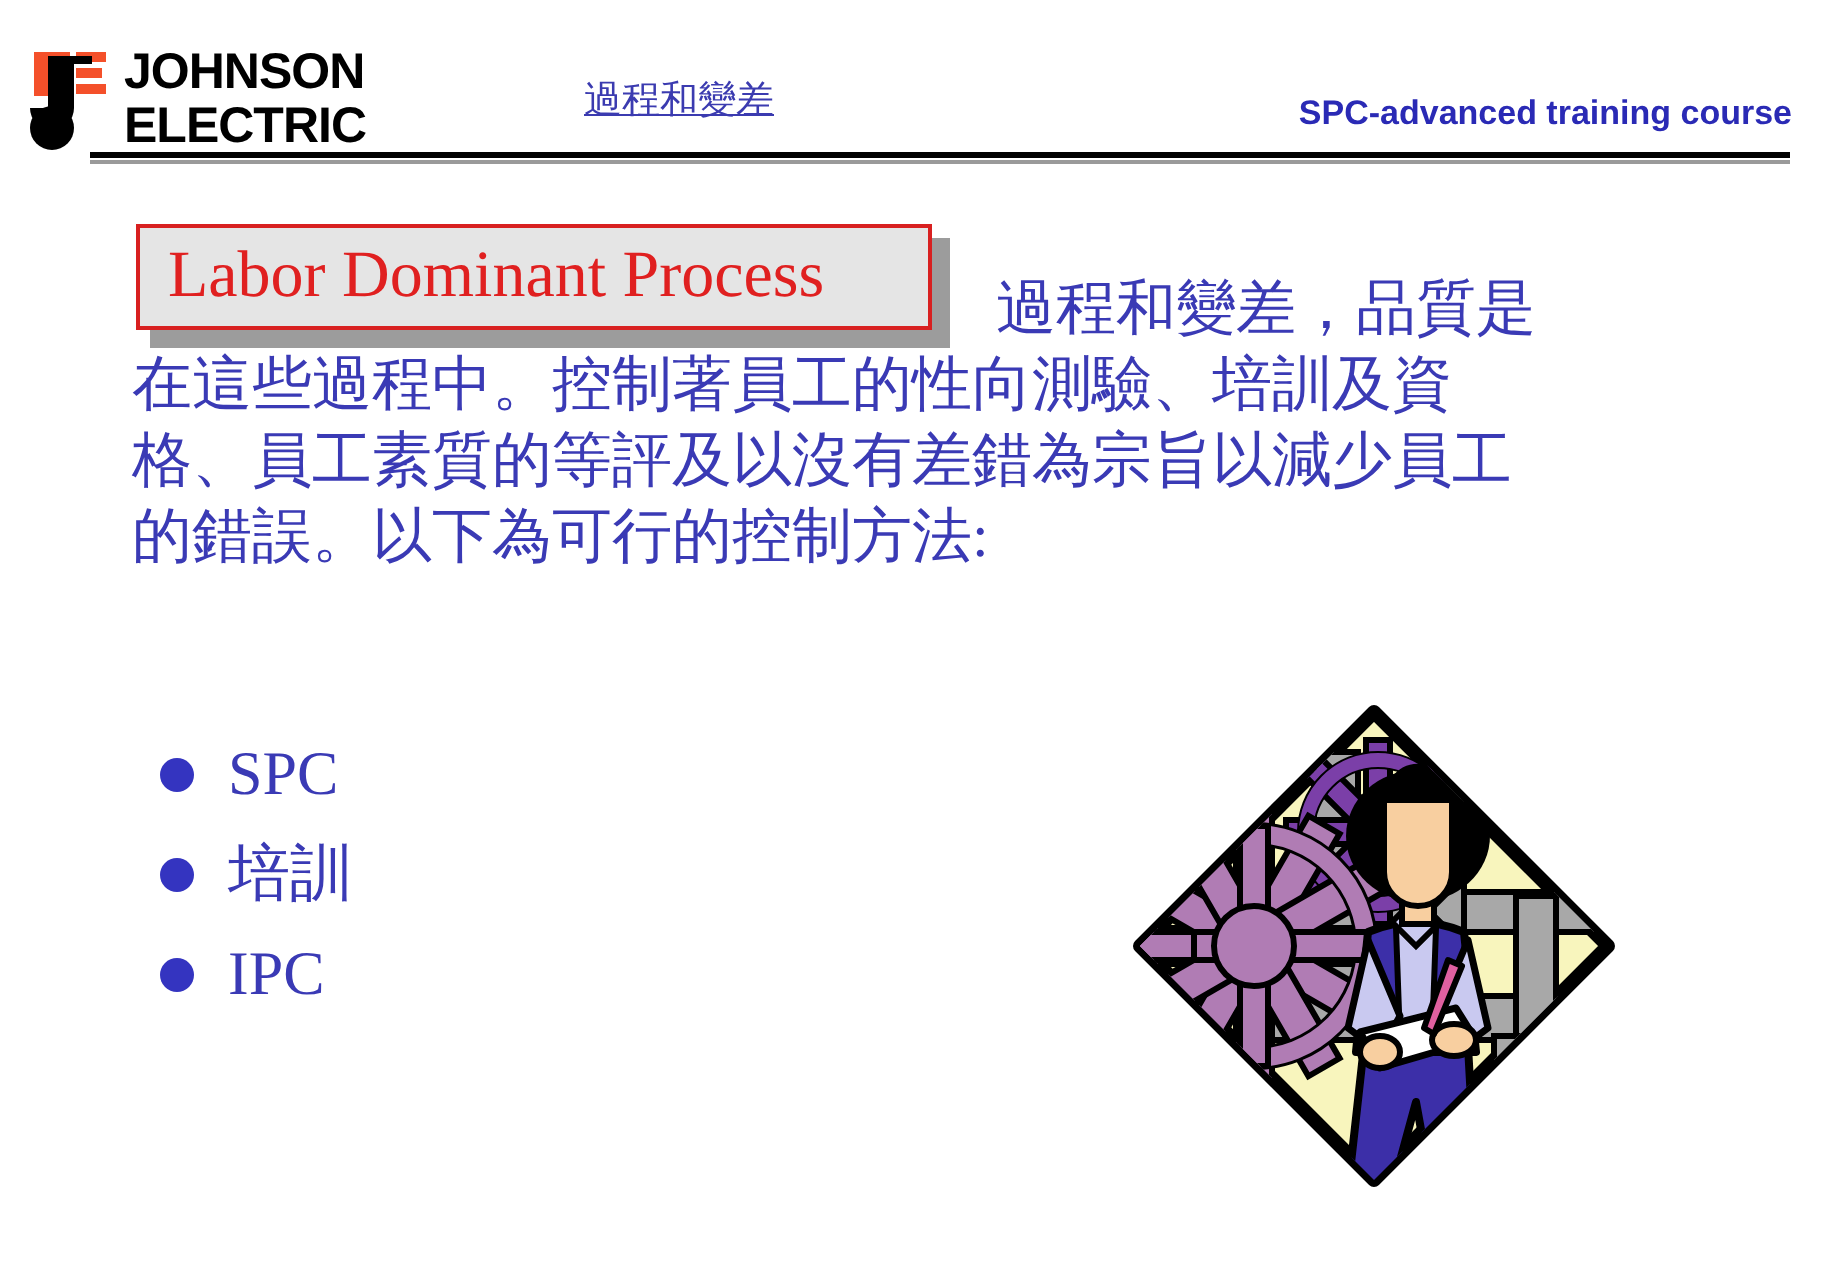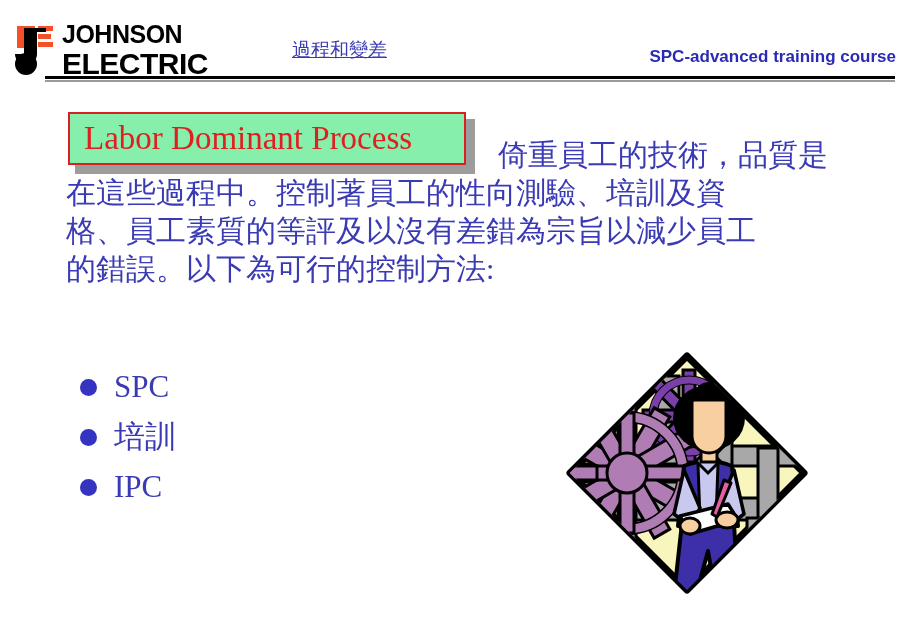--- a/index.html
+++ b/index.html
@@ -40,21 +40,21 @@
     justify-content: center;
   }
   .logo-line {
     font-family: "Liberation Sans", sans-serif;
     font-weight: bold;
     color: #000000;
     letter-spacing: -0.5px;
     line-height: 1.0;
   }
   #logo-line-1 { font-size: 25px; }
-  #logo-line-2 { font-size: 30px; margin-top: 2px; }
+  #logo-line-2 { font-size: 25px; margin-top: 2px; }
 
   #header-subject {
     position: absolute;
     left: 292px; top: 25px;
     font-size: 19px;
     color: #3b3bb0;
     font-family: "Liberation Serif", serif;
     white-space: nowrap;
     text-decoration: underline;
   }
@@ -94,21 +94,21 @@
   #title-shadow {
     position: absolute;
     left: 7px; top: 7px;
     width: 400px; height: 55px;
     background: #9c9c9c;
   }
   #title-box {
     position: absolute;
     left: 0; top: 0;
     width: 398px; height: 53px;
-    background: #86efac;
+    background: #e5e5e5;
     border: 2px solid #d82020;
     box-sizing: border-box;
     display: flex;
     align-items: center;
   }
   #title-text {
     font-size: 33px;
     color: #e02020;
     padding-left: 14px;
     font-family: "Liberation Serif", serif;
@@ -195,21 +195,21 @@
 </div>
 
 <div id="title-wrap">
   <div id="title-shadow"></div>
   <div id="title-box">
     <span id="title-text">Labor Dominant Process</span>
   </div>
 </div>
 
 <div id="body-text">
-  <span class="body-line" id="body-line-1">倚重員工的技術，品質是</span>
+  <span class="body-line" id="body-line-1">過程和變差，品質是</span>
   <span class="body-line">在這些過程中。控制著員工的性向測驗、培訓及資</span>
   <span class="body-line">格、員工素質的等評及以沒有差錯為宗旨以減少員工</span>
   <span class="body-line">的錯誤。以下為可行的控制方法:</span>
 </div>
 
 <div id="bullet-list">
   <div class="bullet-row">
     <span class="bullet-dot"></span>
     <span class="bullet-label">SPC</span>
   </div>

